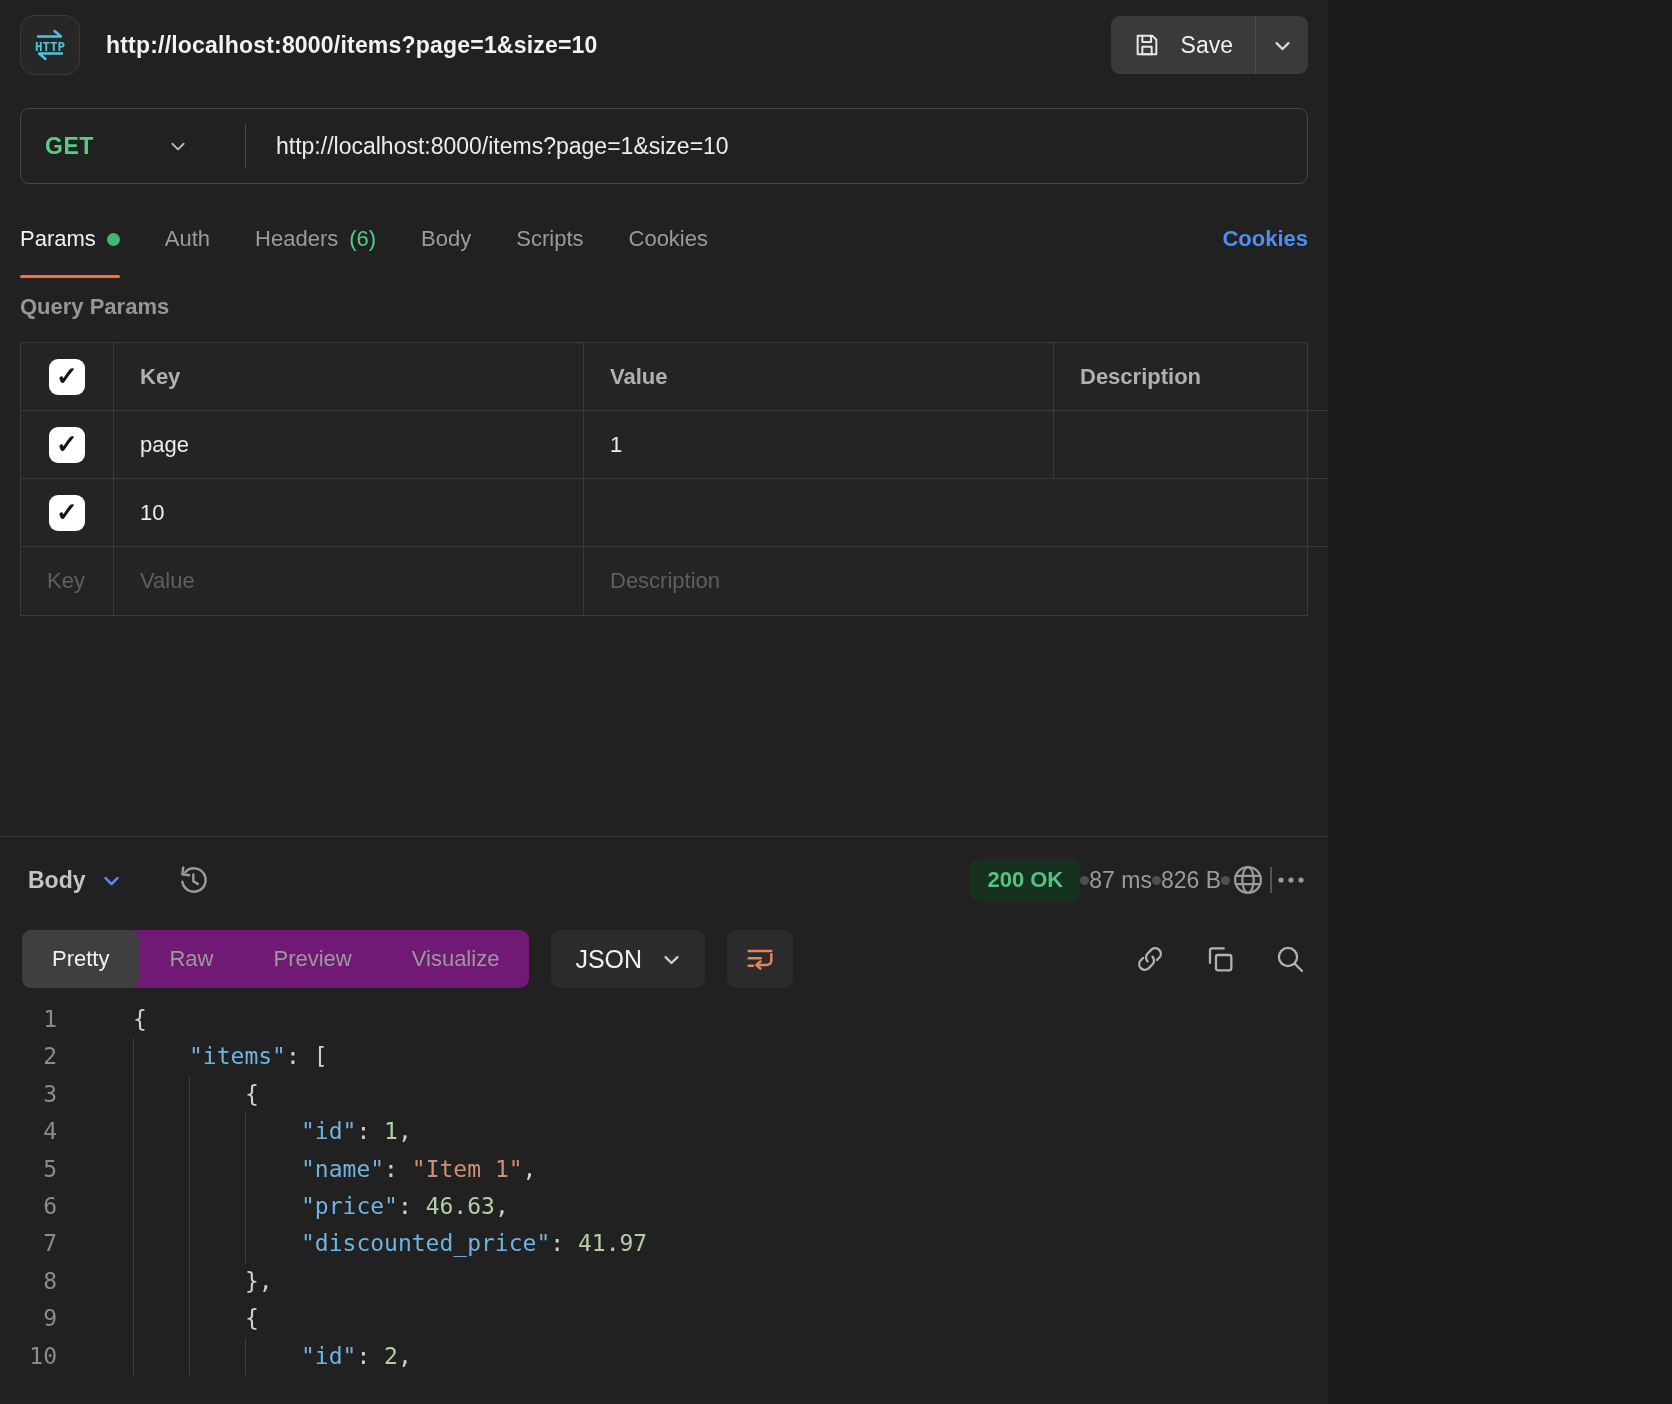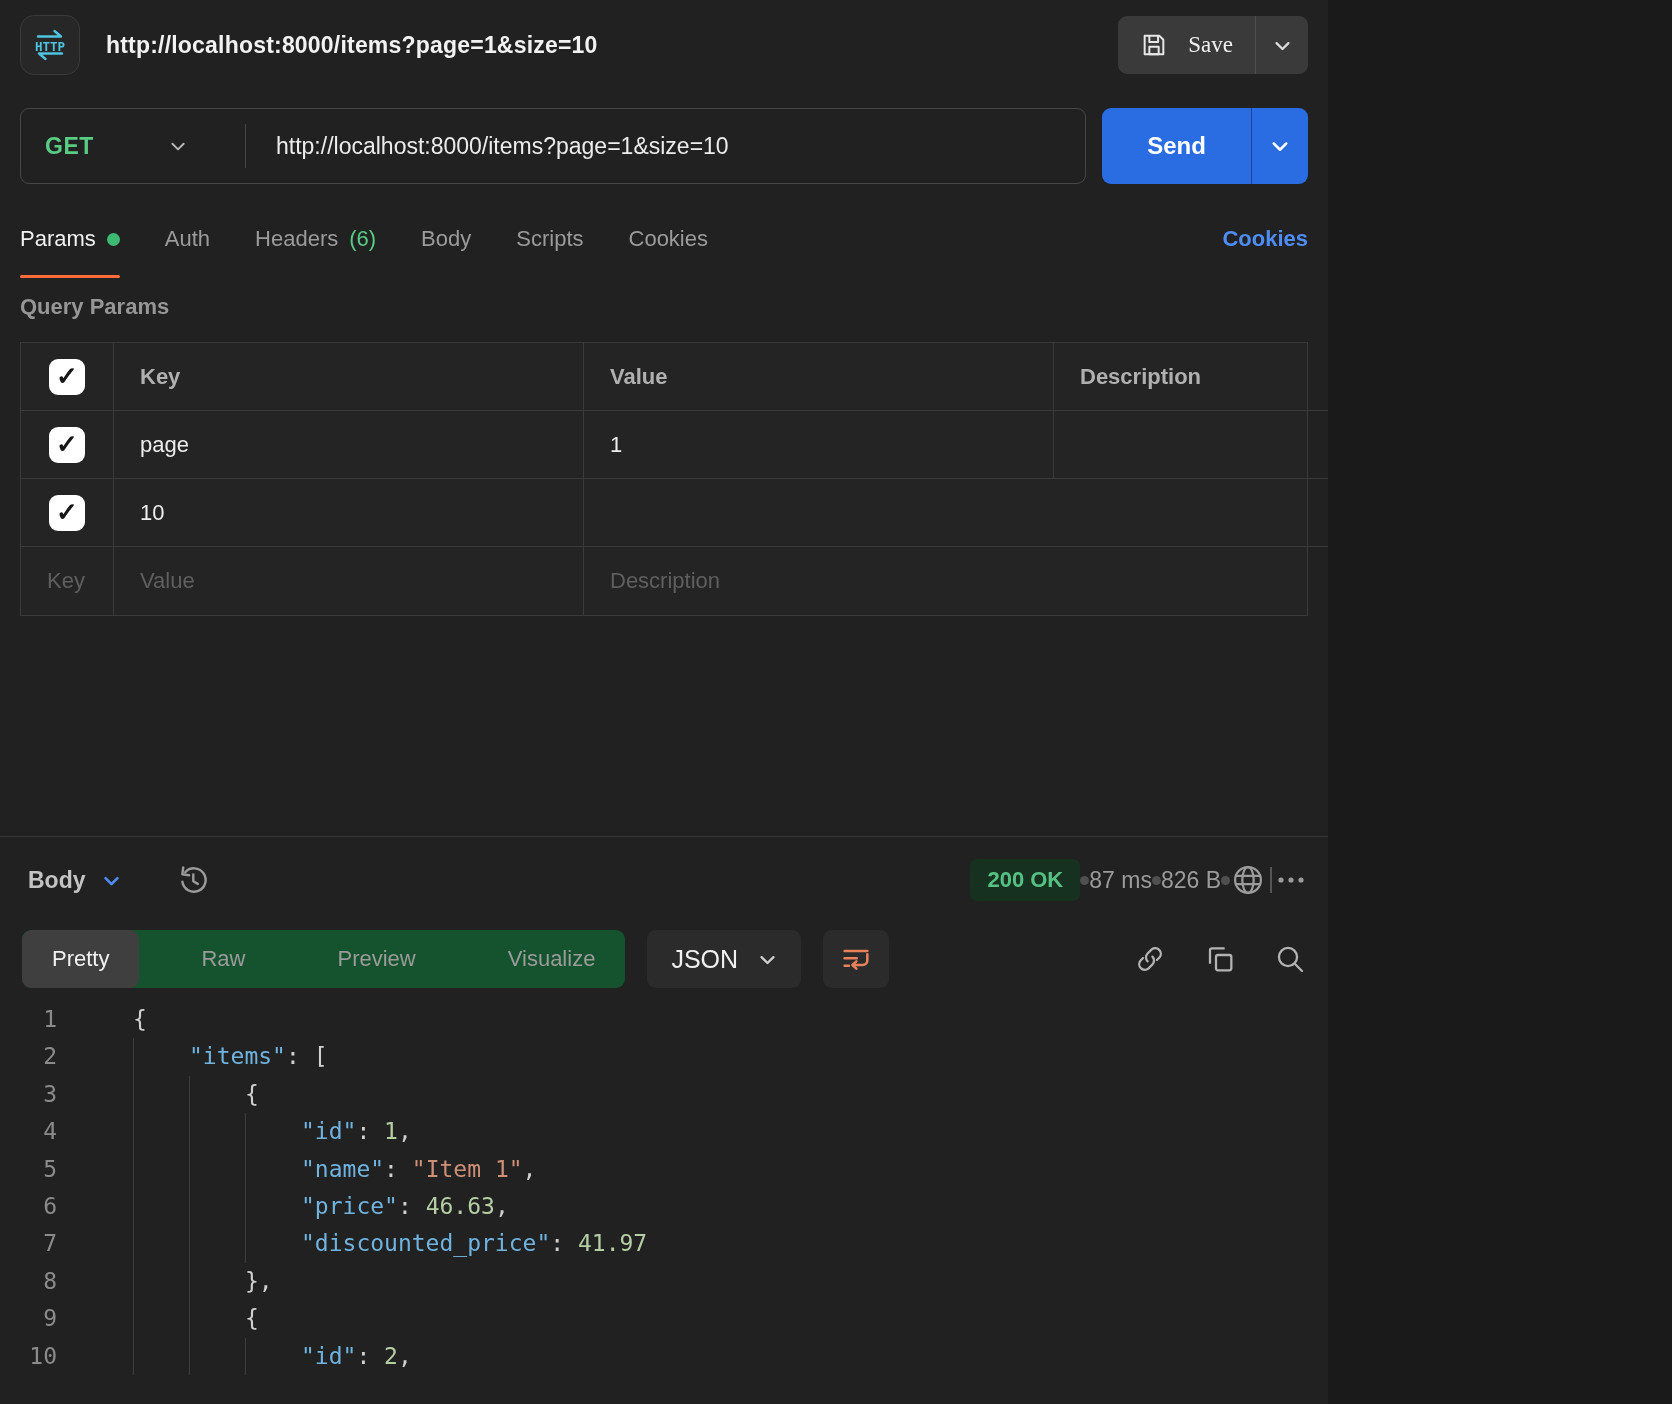--- a/index.html
+++ b/index.html
@@ -7,21 +7,21 @@
     width:1328px;height:1404px;background:#212121;overflow:hidden;
     font-family:"Liberation Sans",sans-serif;color:#e8e8e8;position:relative;
   }
   
   .topbar{height:90px;display:flex;align-items:center;padding:0 20px;box-sizing:border-box;}
   .http-badge{width:58px;height:58px;border-radius:14px;background:#272727;border:1.5px solid #3a3a3a;
     display:flex;align-items:center;justify-content:center;flex-shrink:0;}
   .req-title{font-size:23px;font-weight:700;color:#f2f2f2;margin:0 0 0 26px;letter-spacing:.2px;}
   .save-group{margin-left:auto;height:58px;background:#3a3a3a;border-radius:9px;display:flex;align-items:stretch;overflow:hidden;}
   .save-main{display:flex;align-items:center;gap:20px;padding:0 22px;background:none;border:none;cursor:pointer;
-    color:#f0f0f0;font-size:23px;font-weight:500;font-family:Liberation Serif, serif;}
+    color:#f0f0f0;font-size:23px;font-weight:500;font-family:Liberation Sans, sans-serif;}
   .save-vdiv{width:1px;background:#4e4e4e;}
   .save-caret{width:52px;display:flex;align-items:center;justify-content:center;background:none;border:none;cursor:pointer;}
   
   .request-row{display:flex;gap:16px;padding:18px 20px 8px;box-sizing:border-box;align-items:center;}
   .url-box{flex:1;height:76px;border:1.5px solid #474747;border-radius:9px;display:flex;align-items:center;box-sizing:border-box;}
   .method-btn{display:flex;align-items:center;justify-content:space-between;width:190px;padding:0 24px;
     background:none;border:none;cursor:pointer;font-family:inherit;}
   .method-label{color:#58cc85;font-size:23px;font-weight:700;letter-spacing:.5px;}
   .url-vdiv{width:1px;height:44px;background:#474747;margin-left:34px;}
   .url-input{flex:1;margin-left:28px;background:transparent;border:none;outline:none;color:#ececec;
@@ -64,21 +64,21 @@
   .body-label{font-size:23px;font-weight:700;color:#c4c4c4;}
   .history-btn{margin-left:42px;background:none;border:none;cursor:pointer;display:flex;}
   .resp-meta{margin-left:auto;display:flex;align-items:center;}
   .status-badge{background:#16311f;color:#55c284;font-size:22px;font-weight:600;padding:8px 17px;border-radius:7px;}
   .sep-dot{width:9px;height:9px;border-radius:50%;background:#4f4f4f;}
   .meta-text{color:#9b9b9b;font-size:23px;}
   .meta-pipe{width:2px;height:26px;background:#555;margin:0 4px;}
   .icon-btn{background:none;border:none;cursor:pointer;display:flex;align-items:center;justify-content:center;padding:0;}
   
   .resp-toolbar{height:72px;display:flex;align-items:center;padding:0 22px;gap:22px;box-sizing:border-box;}
-  .view-tabs{display:flex;background:#14532d;border-radius:9px;overflow:hidden;height:58px;gap:32px;}
+  .view-tabs{display:flex;background:#701a75;border-radius:9px;overflow:hidden;height:58px;}
   .view-tab{display:flex;align-items:center;padding:0 30px;font-size:22px;color:#9b9b9b;background:none;
     border:none;cursor:pointer;font-family:inherit;}
   .view-tab.active{background:#3f3f3f;color:#f2f2f2;border-radius:9px;}
   .format-btn{height:58px;display:flex;align-items:center;gap:20px;background:#2b2b2b;border-radius:9px;
     border:none;cursor:pointer;padding:0 24px;color:#f0f0f0;font-size:25px;font-family:inherit;}
   .wrap-btn{height:58px;width:66px;background:#2b2b2b;border-radius:9px;border:none;cursor:pointer;
     display:flex;align-items:center;justify-content:center;}
   .right-icons{margin-left:auto;display:flex;gap:38px;align-items:center;}
   
   .code-area{padding-top:6px;font-family:"DejaVu Sans Mono",monospace;font-size:23px;color:#d4d4d4;}
@@ -135,31 +135,20 @@
         <span class="method-label">GET</span>
         <span>
           <svg width="18" height="18" viewBox="0 0 16 16" fill="none" stroke="#b9b9b9" stroke-width="1.7" stroke-linecap="round" stroke-linejoin="round">
               <path d="M3 6l5 5 5-5"></path>
             </svg>
         </span>
       </button>
       <div class="url-vdiv"></div>
       <input class="url-input" type="text" readonly="" value="http://localhost:8000/items?page=1&amp;size=10" style="">
     </div>
-    <div class="send-group">
-      <button class="send-main">Send</button>
-      <div class="send-vdiv"></div>
-      <button class="send-caret">
-        <span>
-          <svg width="20" height="20" viewBox="0 0 16 16" fill="none" stroke="#ffffff" stroke-width="2" stroke-linecap="round" stroke-linejoin="round">
-              <path d="M3 6l5 5 5-5"></path>
-            </svg>
-        </span>
-      </button>
-    </div>
   </div>
 
   <nav class="tabs-row">
     <div class="tabs" id="request-tabs">
         <div class="tab active">
           <span>Params</span>
           <span class="dot"></span>
         </div>
         <div class="tab">
           <span>Auth</span>

